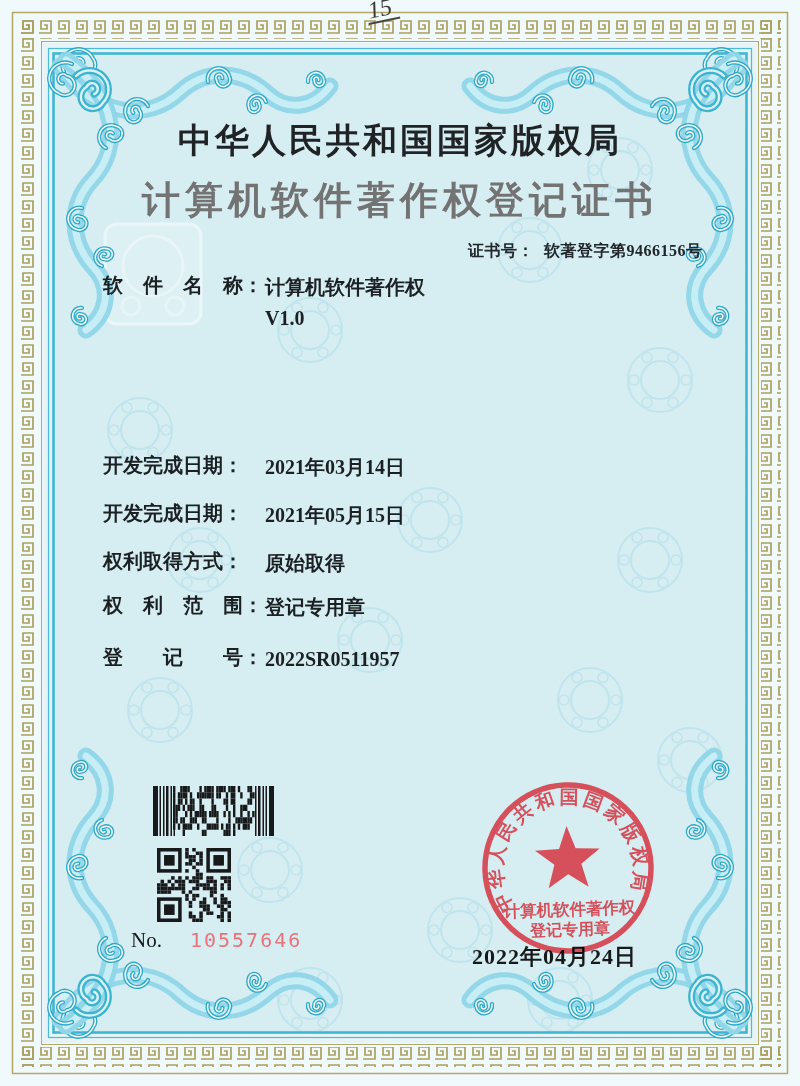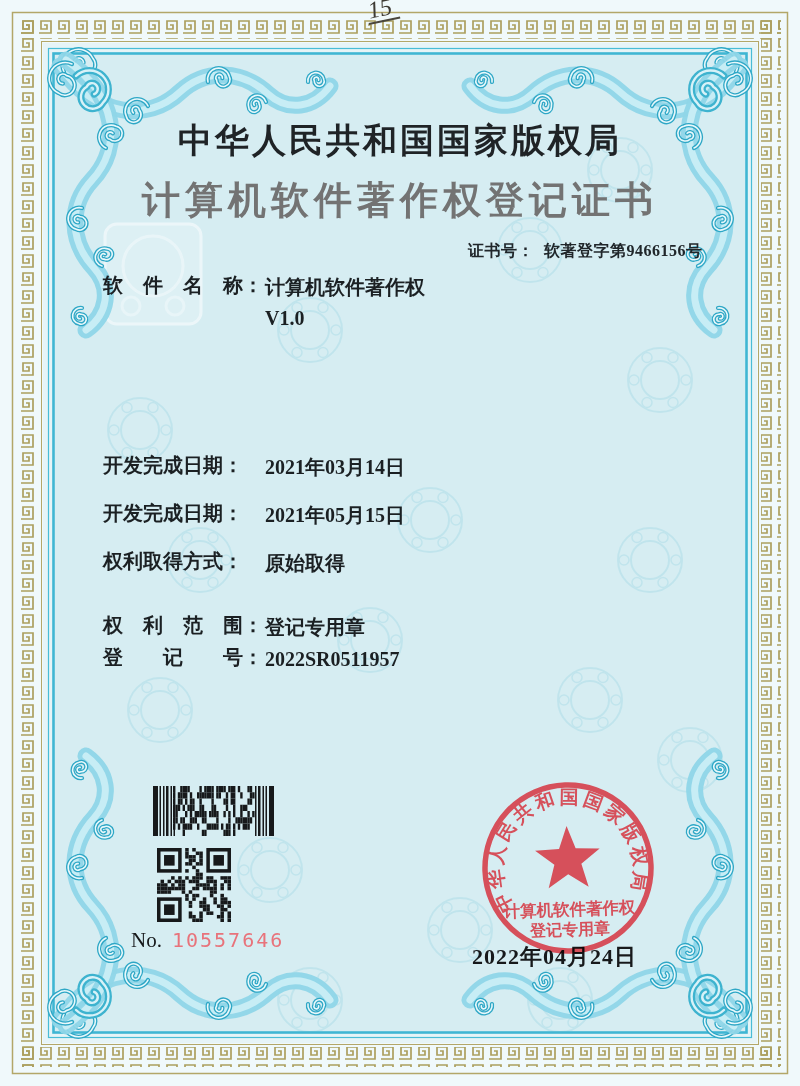--- a/index.html
+++ b/index.html
@@ -18,21 +18,21 @@
         font-size:20px;font-weight:bold;color:#1b2023;margin-left:11px;}
   .flabel{display:inline-block;width:162px;flex:0 0 162px;}
   .fvalue{display:inline-block;line-height:1.55;}
   .statement{position:absolute;left:88px;top:688px;width:628px;font-size:20px;
              font-weight:bold;color:#1b2023;line-height:50px;letter-spacing:1px;
              text-indent:2em;text-align:justify;}
   .barcode-wrap{position:absolute;left:153px;top:786px;}
   .qr-wrap{position:absolute;left:157px;top:848px;}
   .serial{position:absolute;left:131px;top:928px;font-size:21px;color:#17191b;}
   .serial .num{color:#e8737b;font-family:"DejaVu Sans Mono",monospace;
-               letter-spacing:2px;margin-left:10px;font-size:20px;}
+               letter-spacing:2px;margin-left:28px;font-size:20px;}
   .seal-wrap{position:absolute;left:478px;top:778px;width:180px;height:180px;
              z-index:3;opacity:.93;mix-blend-mode:multiply;transform:rotate(-2deg);}
   .issue-date{position:absolute;left:472px;top:942px;font-size:22px;font-weight:bold;
               color:#17191b;letter-spacing:1px;z-index:2;}
   .pen-mark{position:absolute;left:366px;top:-4px;font-size:24px;font-style:italic;
             color:#3d3a33;transform:rotate(-12deg);z-index:4;
             border-bottom:2px solid #4a463d;padding:0 6px 0 2px;line-height:1;}
 </style>
 </head>
 <body>
@@ -323,21 +323,21 @@
     <div class="frow" style="top:500px">
       <span class="flabel">开发完成日期：</span>
       <span class="fvalue">2021年05月15日</span>
     </div>
 
     <div class="frow" style="top:548px">
       <span class="flabel">权利取得方式：</span>
       <span class="fvalue">原始取得</span>
     </div>
 
-    <div class="frow" style="top:612px">
+    <div class="frow" style="top:592px">
       <span class="flabel">权　利　范　围：</span>
       <span class="fvalue">登记专用章</span>
     </div>
 
     <div class="frow" style="top:644px">
       <span class="flabel">登　　记　　号：</span>
       <span class="fvalue">2022SR0511957</span>
     </div>
 
 

